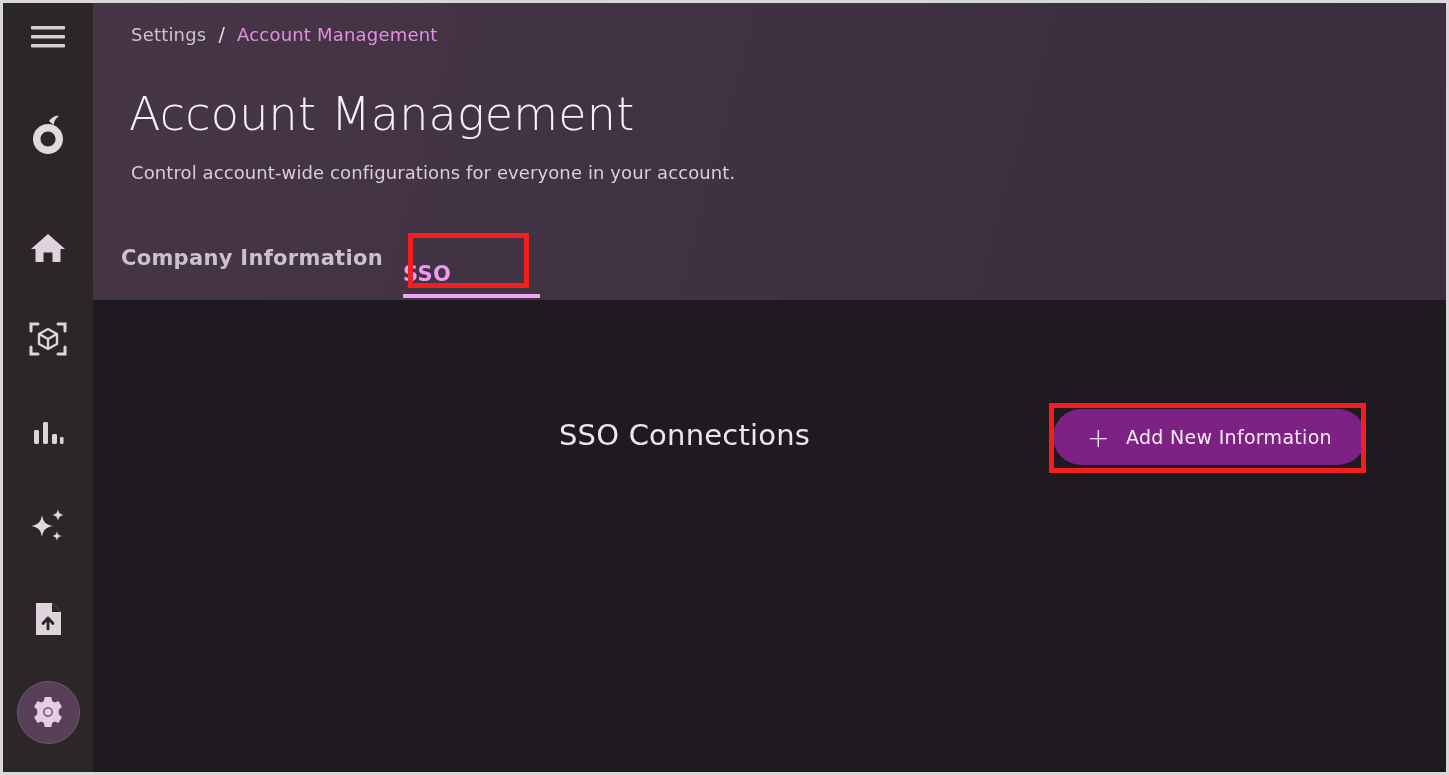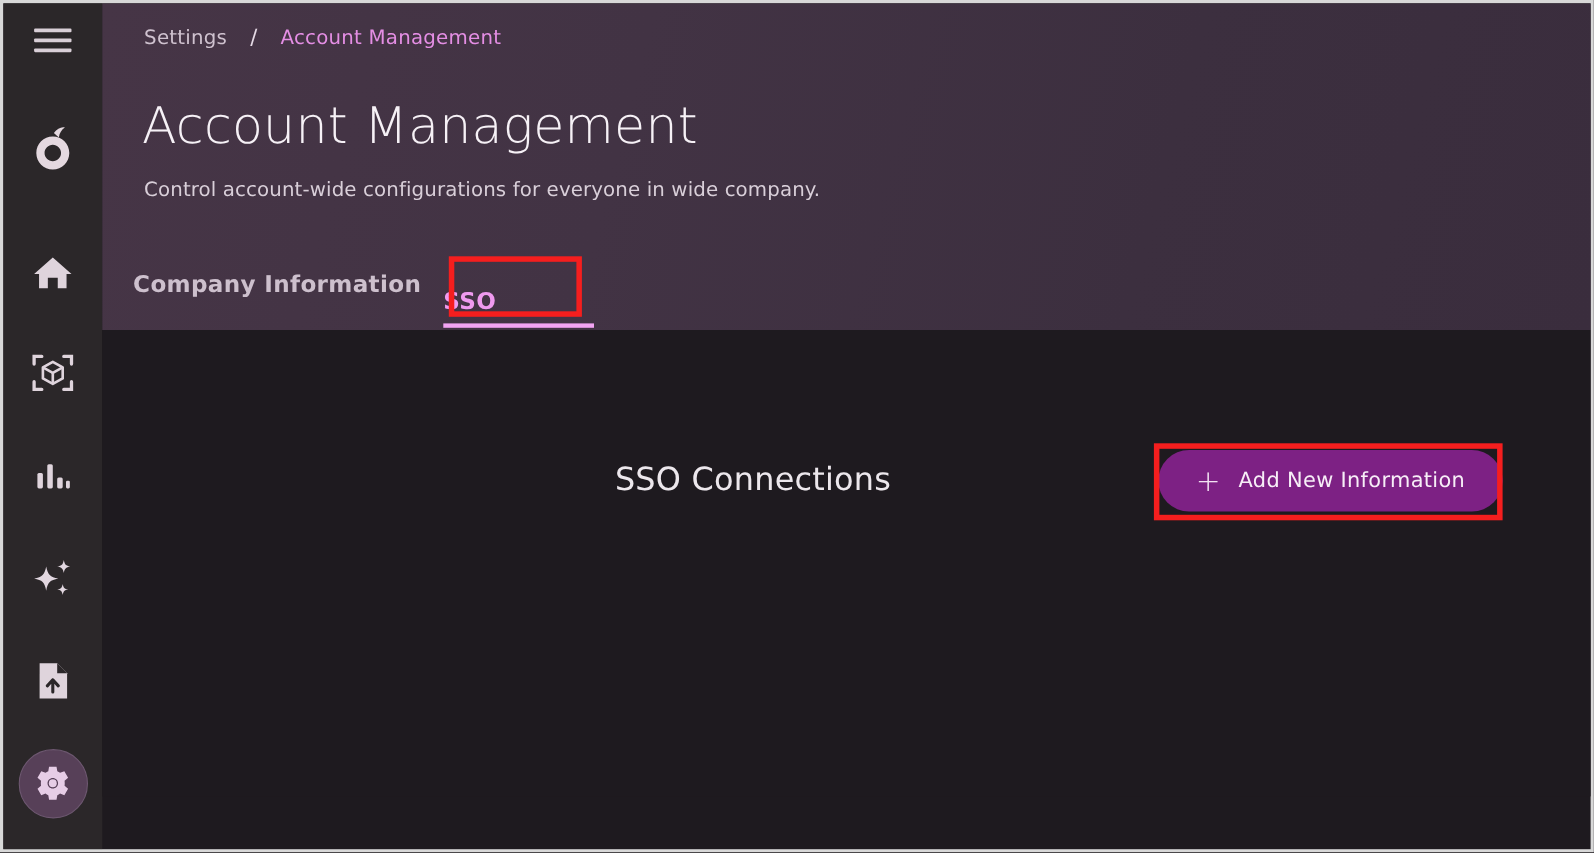--- a/index.html
+++ b/index.html
@@ -50,21 +50,21 @@
 
   
   #header {
     position:absolute; left:90px; top:0;
     width:1356px; height:297px;
     background:linear-gradient(105deg,#463546 0%, #423344 35%, #3c2f3f 70%, #3a2d3d 100%);
   }
   #breadcrumb {
     position:absolute; left:38px; top:20px;
     font-size:18px; letter-spacing:.2px;
-    display:flex; align-items:center; gap:21px;
+    display:flex; align-items:center; gap:12px;
     white-space:nowrap;
   }
   .crumb-root { color:#cfc2cf; }
   .crumb-sep  { color:#e6dbe6; font-size:19px; }
   .crumb-cur  { color:#e48ee4; }
 
   #page-title {
     position:absolute; left:36px; top:84px;
     font-size:46px; font-weight:300; color:#f6f1f6;
     letter-spacing:.2px; white-space:nowrap;
@@ -243,21 +243,21 @@
 
   <header id="header">
 
     <div id="breadcrumb">
       <span class="crumb-root">Settings</span>
       <span class="crumb-sep">/</span>
       <span class="crumb-cur">Account Management</span>
     </div>
 
     <h1 id="page-title">Account Management</h1>
-    <p id="page-subtitle">Control account-wide configurations for everyone in wide company.</p>
+    <p id="page-subtitle">Control account-wide configurations for everyone in your account.</p>
 
     <div id="tabs">
       <div class="tab" id="tab-company">Company Information</div>
       <div class="tab" id="tab-sso">SSO</div>
       <div id="tab-underline"></div>
     </div>
 
   </header>
 
   <main id="main">

